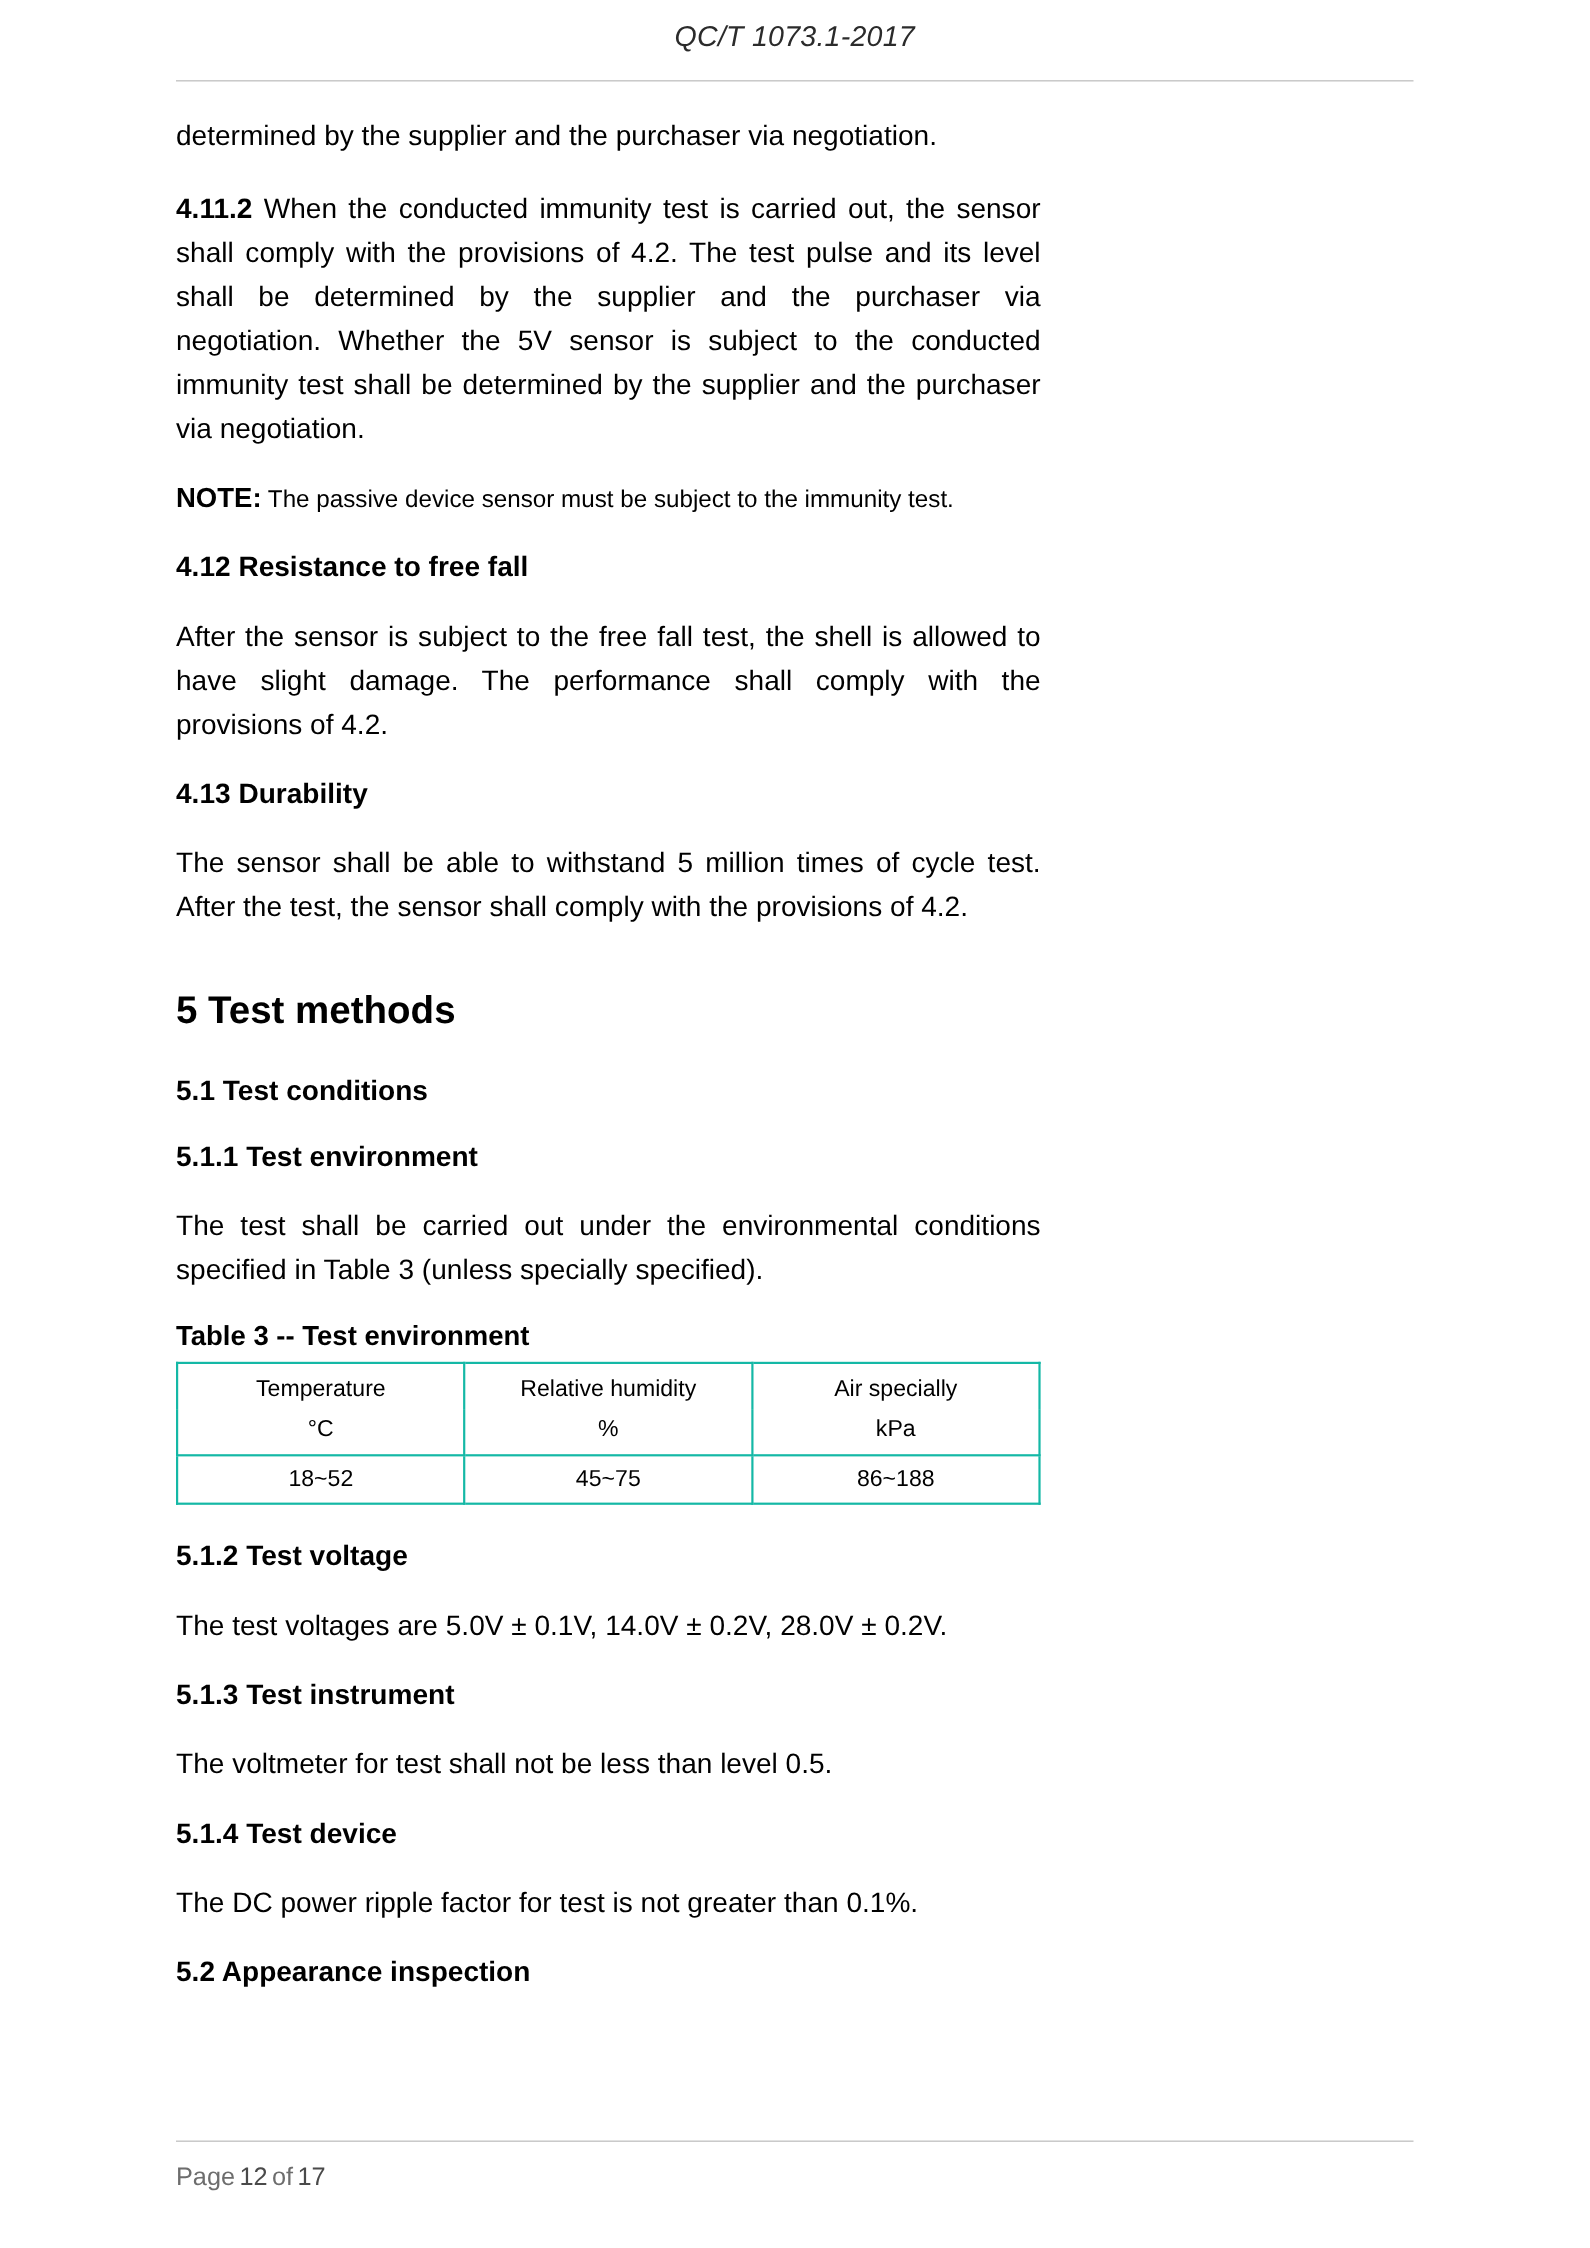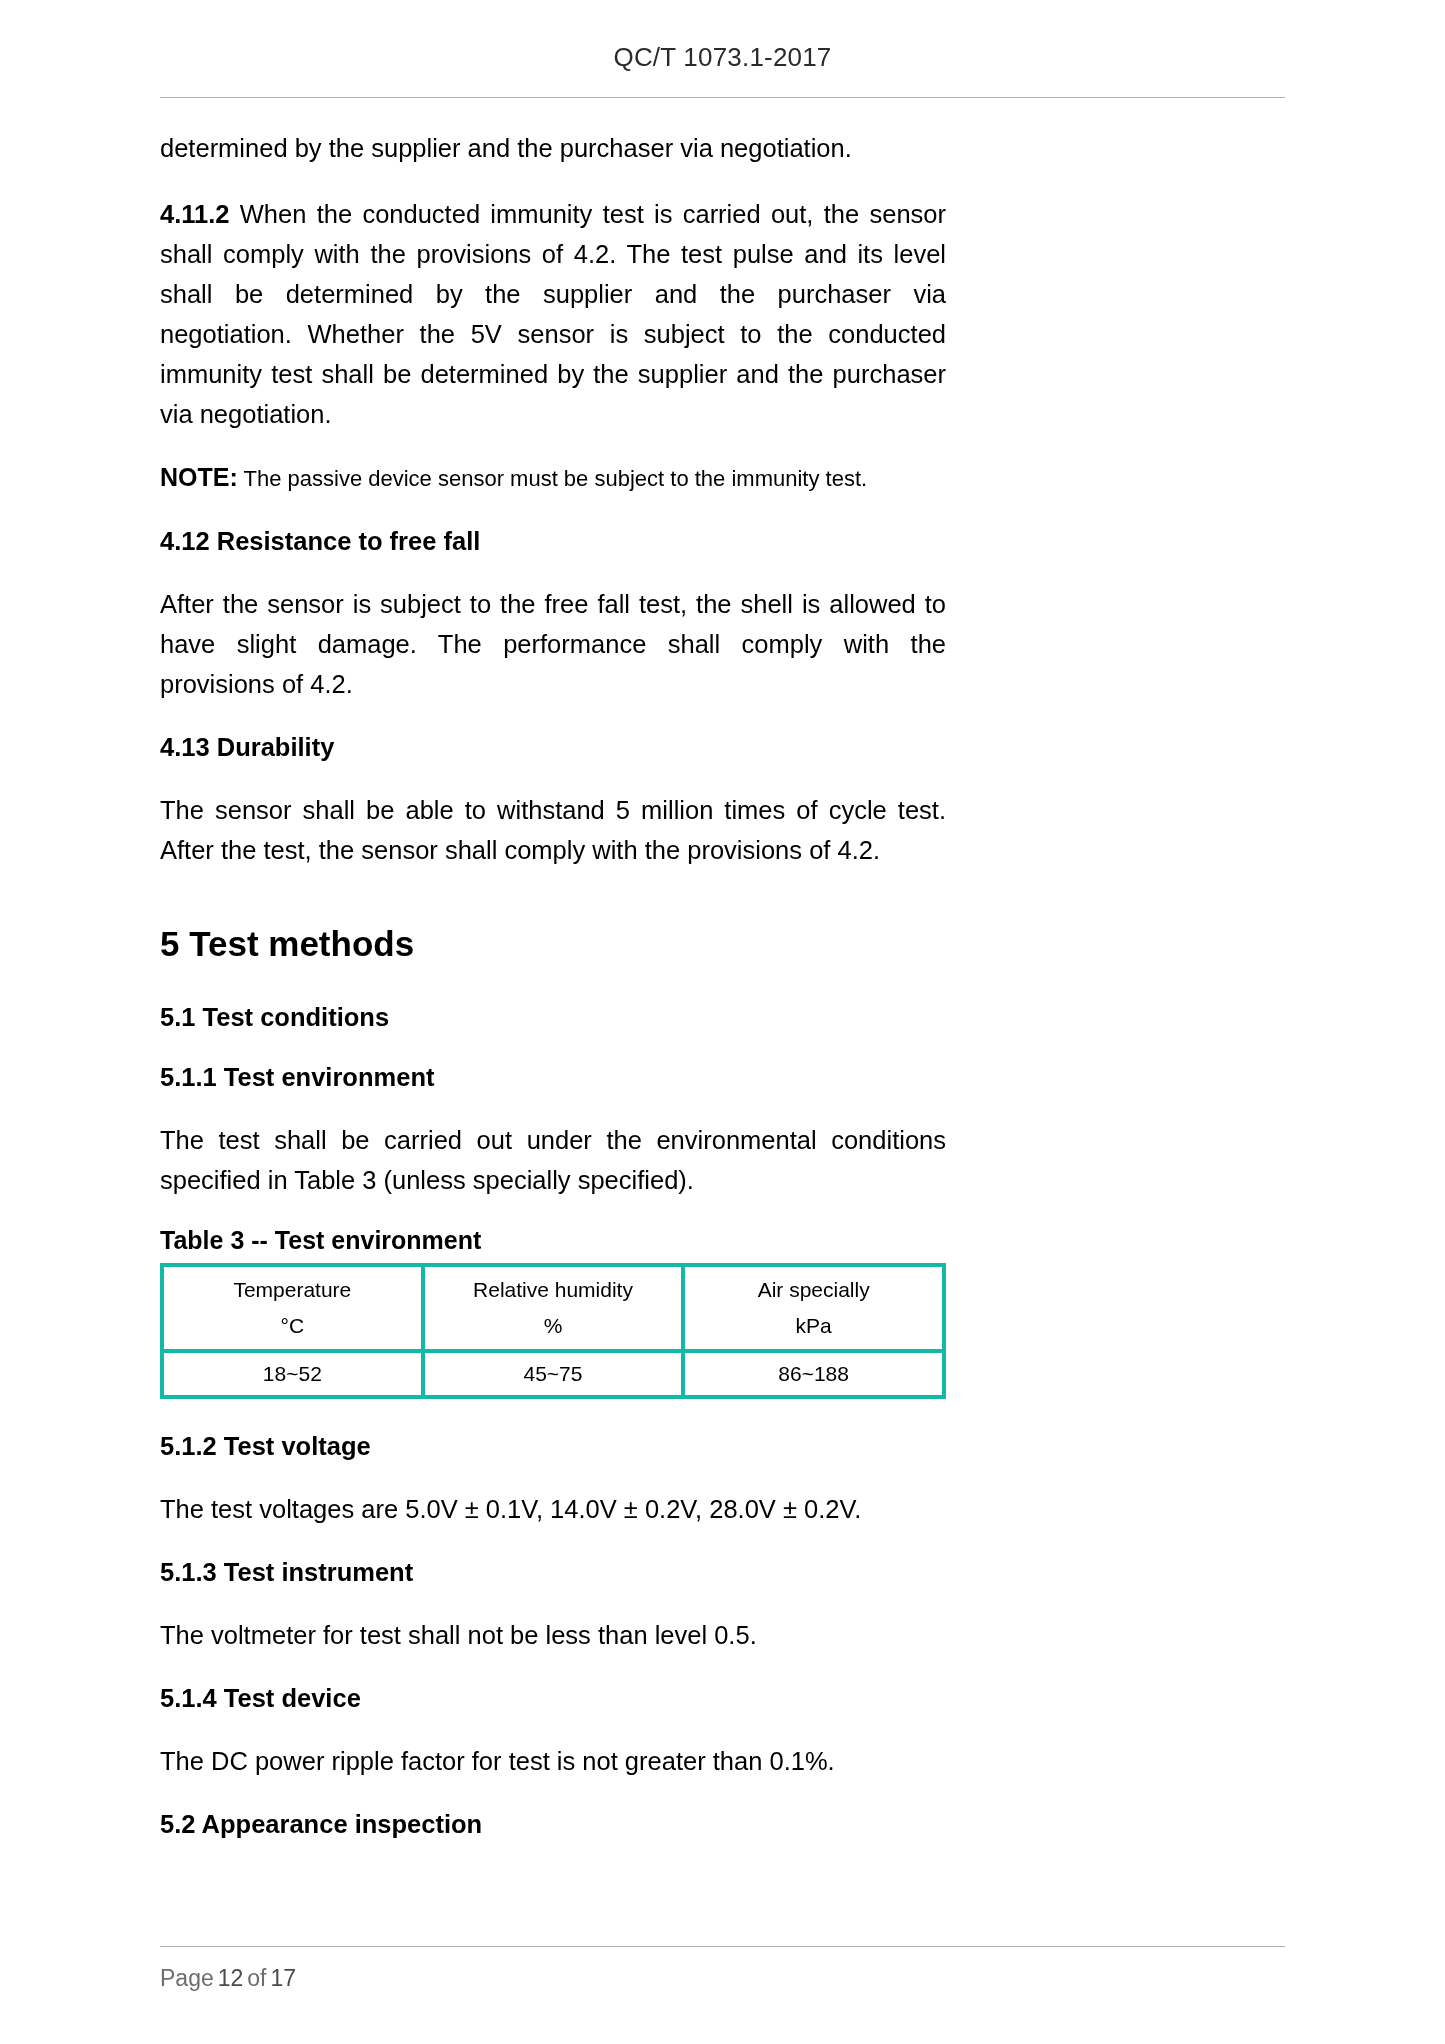--- a/index.html
+++ b/index.html
@@ -16,22 +16,23 @@
   .page {
     position: relative;
     width: 1445px;
     height: 2044px;
     padding: 0;
     background: #ffffff;
   }
 
   
   .page-header {
-    padding-top: 42px;
+    padding-top: 18px;
     text-align: center;
+    font-style: italic;
   }
   .header-title {
     font-size: 26px;
     letter-spacing: 0.2px;
     color: #2b2b2b;
     font-family: "Liberation Sans", sans-serif;
     font-stretch: condensed;
   }
   .header-rule {
     margin: 24px 160px 0 160px;
@@ -95,21 +96,21 @@
     font-family: "Liberation Sans", sans-serif;
     font-stretch: condensed;
   }
   table.env {
     border-collapse: collapse;
     width: 100%;
     margin-bottom: 30px;
     table-layout: fixed;
   }
   table.env td {
-    border: 4px solid #14b8a6;
+    border: 2px solid #14b8a6;
     text-align: center;
     font-size: 21px;
     line-height: 36px;
     padding: 5px 4px;
     font-family: "Liberation Sans", sans-serif;
     font-stretch: condensed;
     vertical-align: middle;
   }
   table.env td.unit { border-top: none; padding-top: 0; }
   table.env td.head { border-bottom: none; padding-bottom: 0; }

